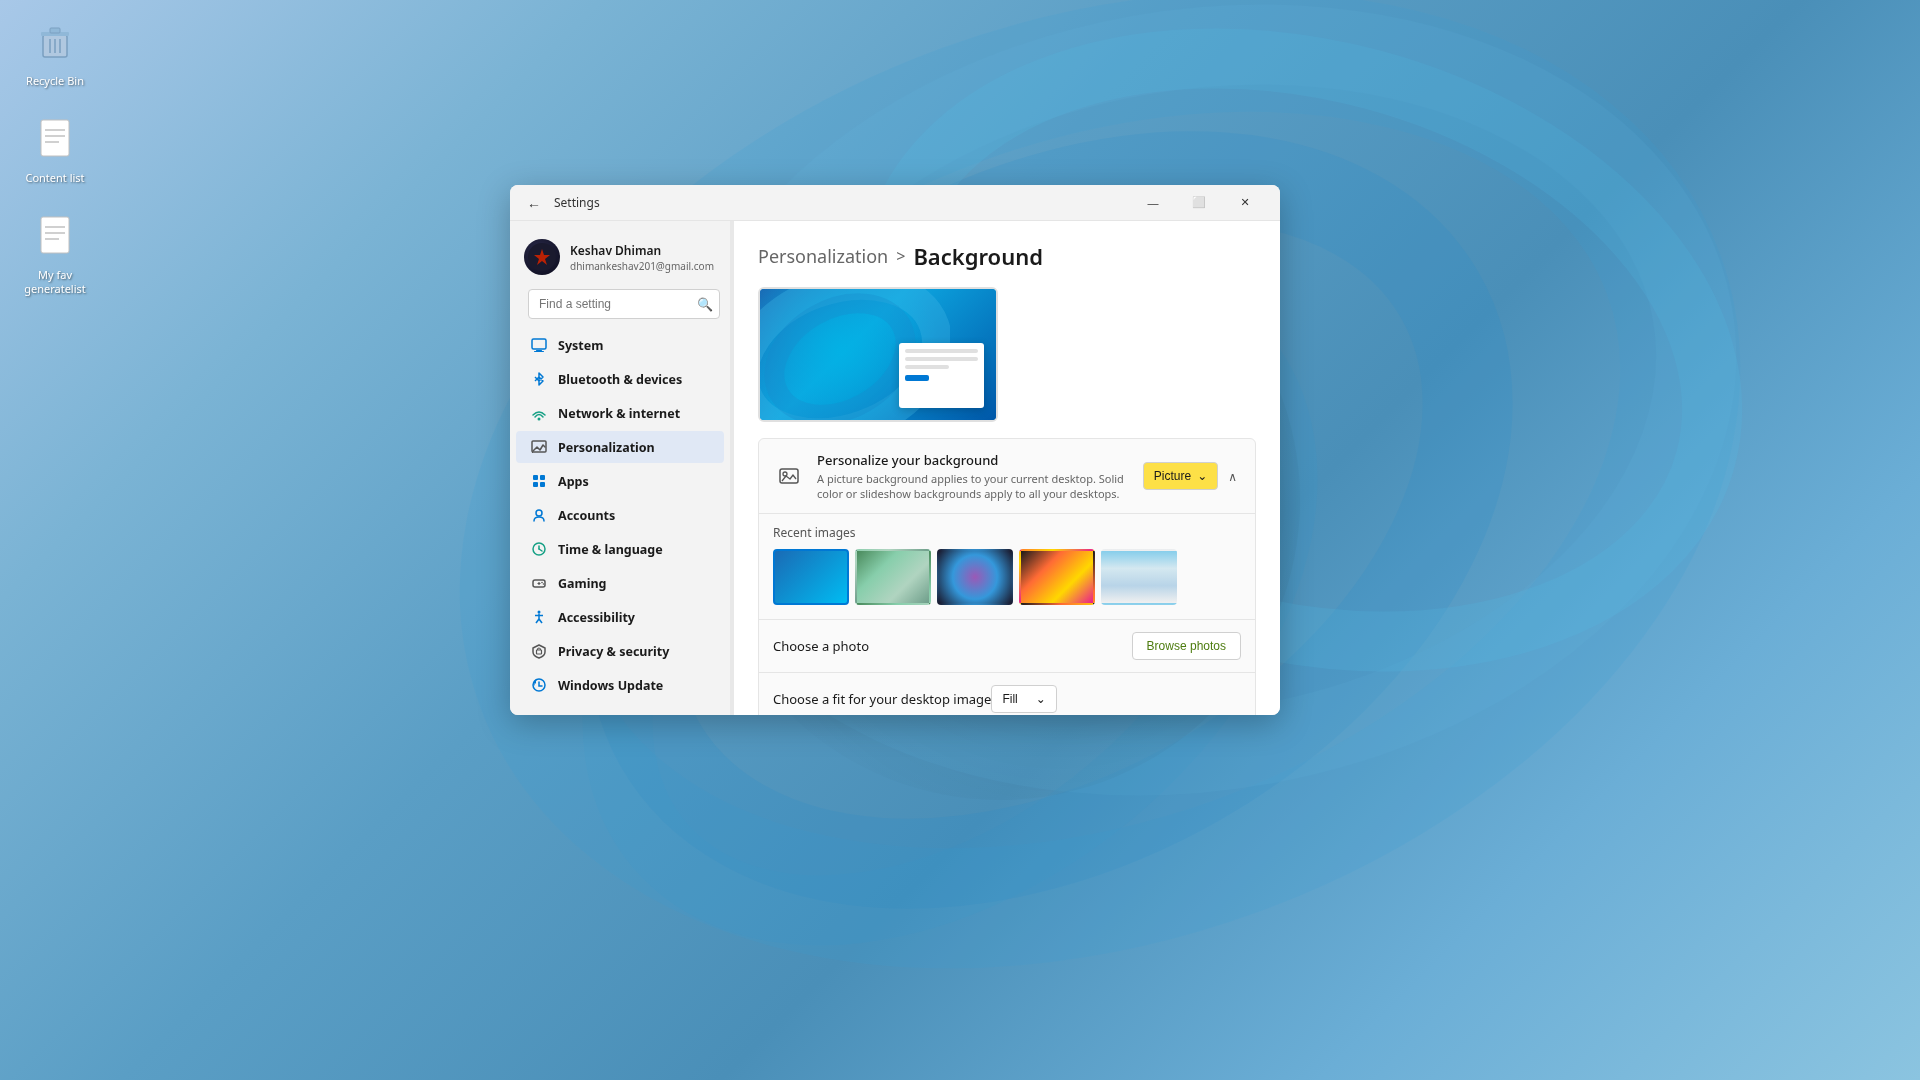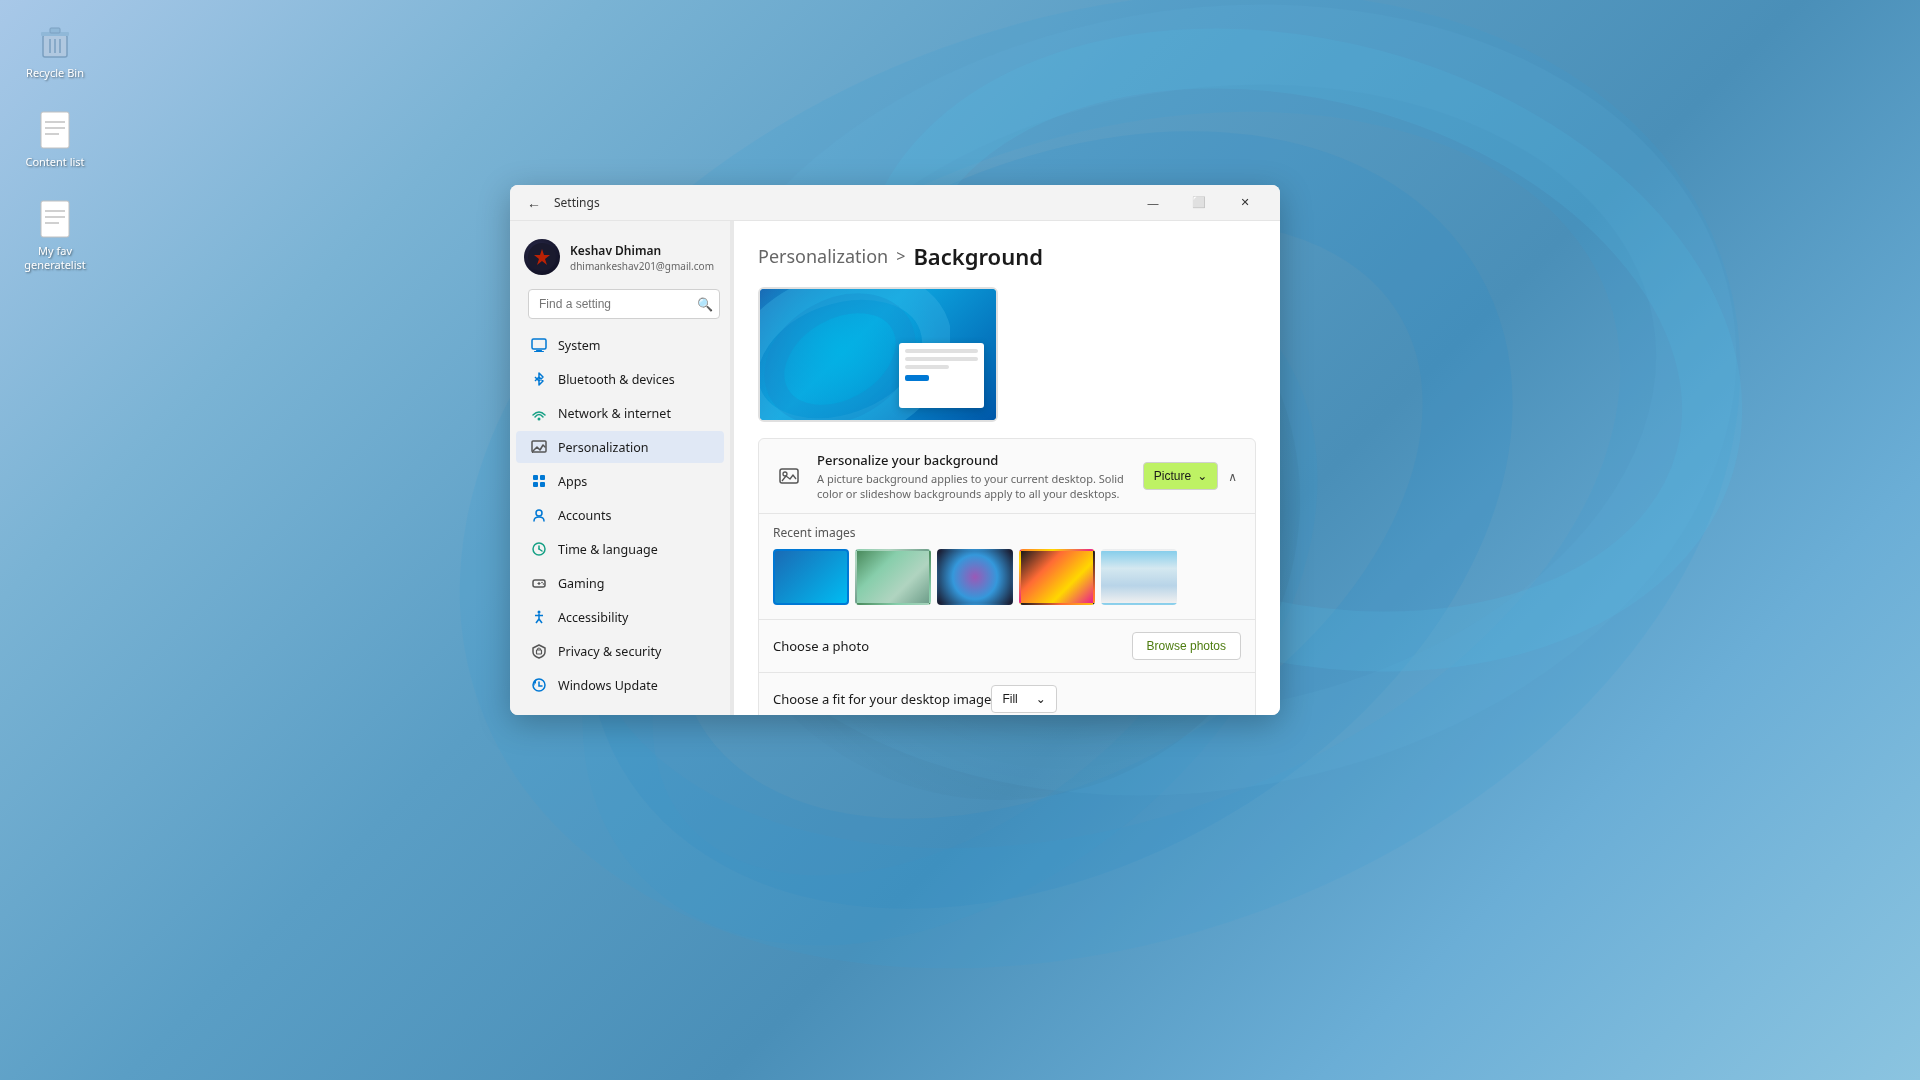--- a/index.html
+++ b/index.html
@@ -26,21 +26,21 @@
       left: 20px;
       display: flex;
       flex-direction: column;
       gap: 30px;
     }
 
     .desktop-icon {
       display: flex;
       flex-direction: column;
       align-items: center;
-      gap: 4px;
+      gap: 12px;
       cursor: pointer;
       width: 70px;
     }
 
     .desktop-icon .icon-img {
       width: 42px;
       height: 42px;
       display: flex;
       align-items: center;
       justify-content: center;
@@ -214,20 +214,21 @@
       display: flex;
       align-items: center;
       gap: 10px;
       padding: 7px 14px;
       cursor: pointer;
       border-radius: 4px;
       margin: 0 6px;
       font-size: 12.5px;
       color: #1a1a1a;
       transition: background 0.1s;
+      font-weight: bold;
     }
     .nav-item.active { background: #e0e8f5; }
 
     .nav-icon {
       width: 18px;
       height: 18px;
       display: flex;
       align-items: center;
       justify-content: center;
       flex-shrink: 0;
@@ -359,21 +360,21 @@
       gap: 6px;
     }
 
     .dropdown-btn {
       display: flex;
       align-items: center;
       gap: 6px;
       padding: 6px 10px;
       border: 1px solid #d0d0d0;
       border-radius: 4px;
-      background: #bef264;
+      background: #fde047;
       font-size: 12px;
       cursor: pointer;
       color: #1a1a1a;
     }
 
     .chevron-up {
       font-size: 12px;
       color: #555;
       cursor: pointer;
       padding: 4px;

